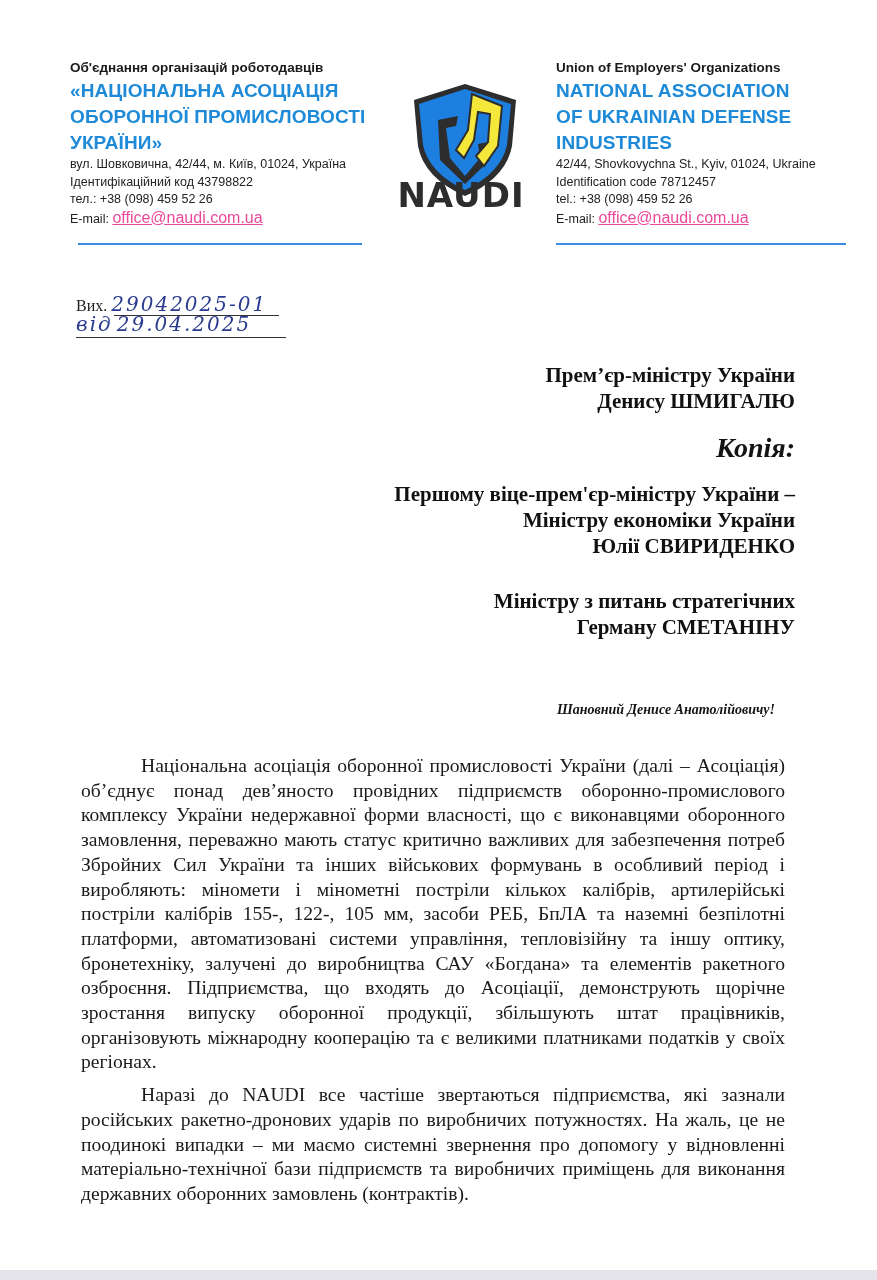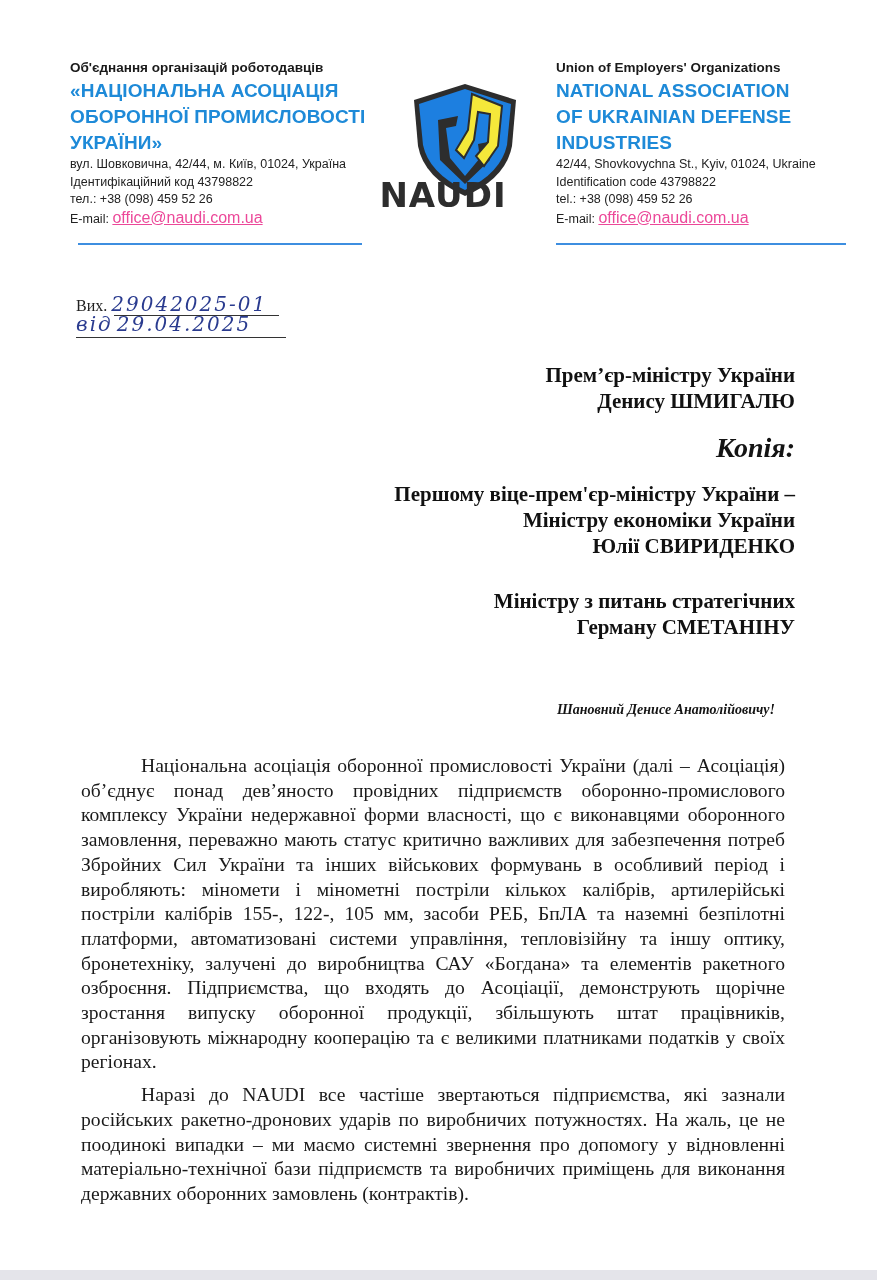--- a/index.html
+++ b/index.html
@@ -14,21 +14,21 @@
   .lh-left { position: absolute; left: 70px; top: 58px; width: 300px; text-align: left; font-family: "Liberation Sans", sans-serif; }
   .lh-right { position: absolute; left: 556px; top: 58px; width: 300px; text-align: left; font-family: "Liberation Sans", sans-serif; }
   .lh-sub { font-size: 13.5px; font-weight: bold; color: #1a1a1a; line-height: 20px; }
   .lh-name { font-size: 19px; font-weight: bold; color: #1e8ad8; line-height: 26px; letter-spacing: 0.1px; }
   .lh-info { font-size: 12.5px; color: #222; line-height: 17.5px; }
   .lh-mail a { color: #ec4899; text-decoration: underline; font-size: 16px; }
   .lh-rule-left { position: absolute; left: 78px; top: 243px; width: 284px; height: 2px; background: #3d8ee0; }
   .lh-rule-right { position: absolute; left: 556px; top: 243px; width: 290px; height: 2px; background: #3d8ee0; }
 
   .logo { position: absolute; left: 398px; top: 78px; width: 134px; height: 140px; }
-  .logo-text { position: absolute; left: 376px; top: 175px; width: 134px; text-align: center;
+  .logo-text { position: absolute; left: 394px; top: 175px; width: 134px; text-align: center;
     font-family: "DejaVu Sans", sans-serif; font-weight: bold; font-size: 34px; color: #2d2d2d; letter-spacing: 1px; }
 
   
   .outnum { position: absolute; left: 76px; top: 292px; font-size: 16px; }
   .outnum .lbl { font-family: "Liberation Serif", serif; color: #222; margin-top: 19px; }
   .hand { font-family: "DejaVu Serif", serif; font-style: italic; color: #2a3b8f; font-size: 20px; letter-spacing: 2px; }
   .line1 { position: absolute; left: 0; top: 0; white-space: nowrap; }
   .line2 { position: absolute; left: 0; top: 20px; white-space: nowrap; }
   .ul1 { position: absolute; left: 38px; top: 23px; width: 165px; height: 1px; background: #333; }
   .ul2 { position: absolute; left: 0; top: 45px; width: 210px; height: 1px; background: #333; }
@@ -69,21 +69,21 @@
     <path d="M74 16 L104 28 L100 68 L86 88 L78 78 L90 64 L92 36 L80 34 L76 62 L66 80 L58 72 L70 52 Z" fill="#f5e83a" stroke="#2d2d2d" stroke-width="2"></path>
   </svg>
   <div class="logo-text">NAUDI</div>
 
   <div class="lh-right">
     <div class="lh-sub">Union of Employers' Organizations</div>
     <div class="lh-name">NATIONAL ASSOCIATION</div>
     <div class="lh-name">OF UKRAINIAN DEFENSE</div>
     <div class="lh-name">INDUSTRIES</div>
     <div class="lh-info">42/44, Shovkovychna St., Kyiv, 01024, Ukraine</div>
-    <div class="lh-info">Identification code 43798822</div>
+    <div class="lh-info">Identification code 78712457</div>
     <div class="lh-info">tel.: +38 (098) 459 52 26</div>
     <div class="lh-info lh-mail"><span>E-mail: </span><a>office@naudi.com.ua</a></div>
   </div>
   <div class="lh-rule-right"></div>
 
   <div class="outnum">
     <div class="line1"><span class="lbl">Вих.</span> <span class="hand">29042025-01</span></div>
     <div class="line2"><span class="hand">від</span> <span class="hand">29.04.2025</span></div>
     <div class="ul1"></div>
     <div class="ul2"></div>

